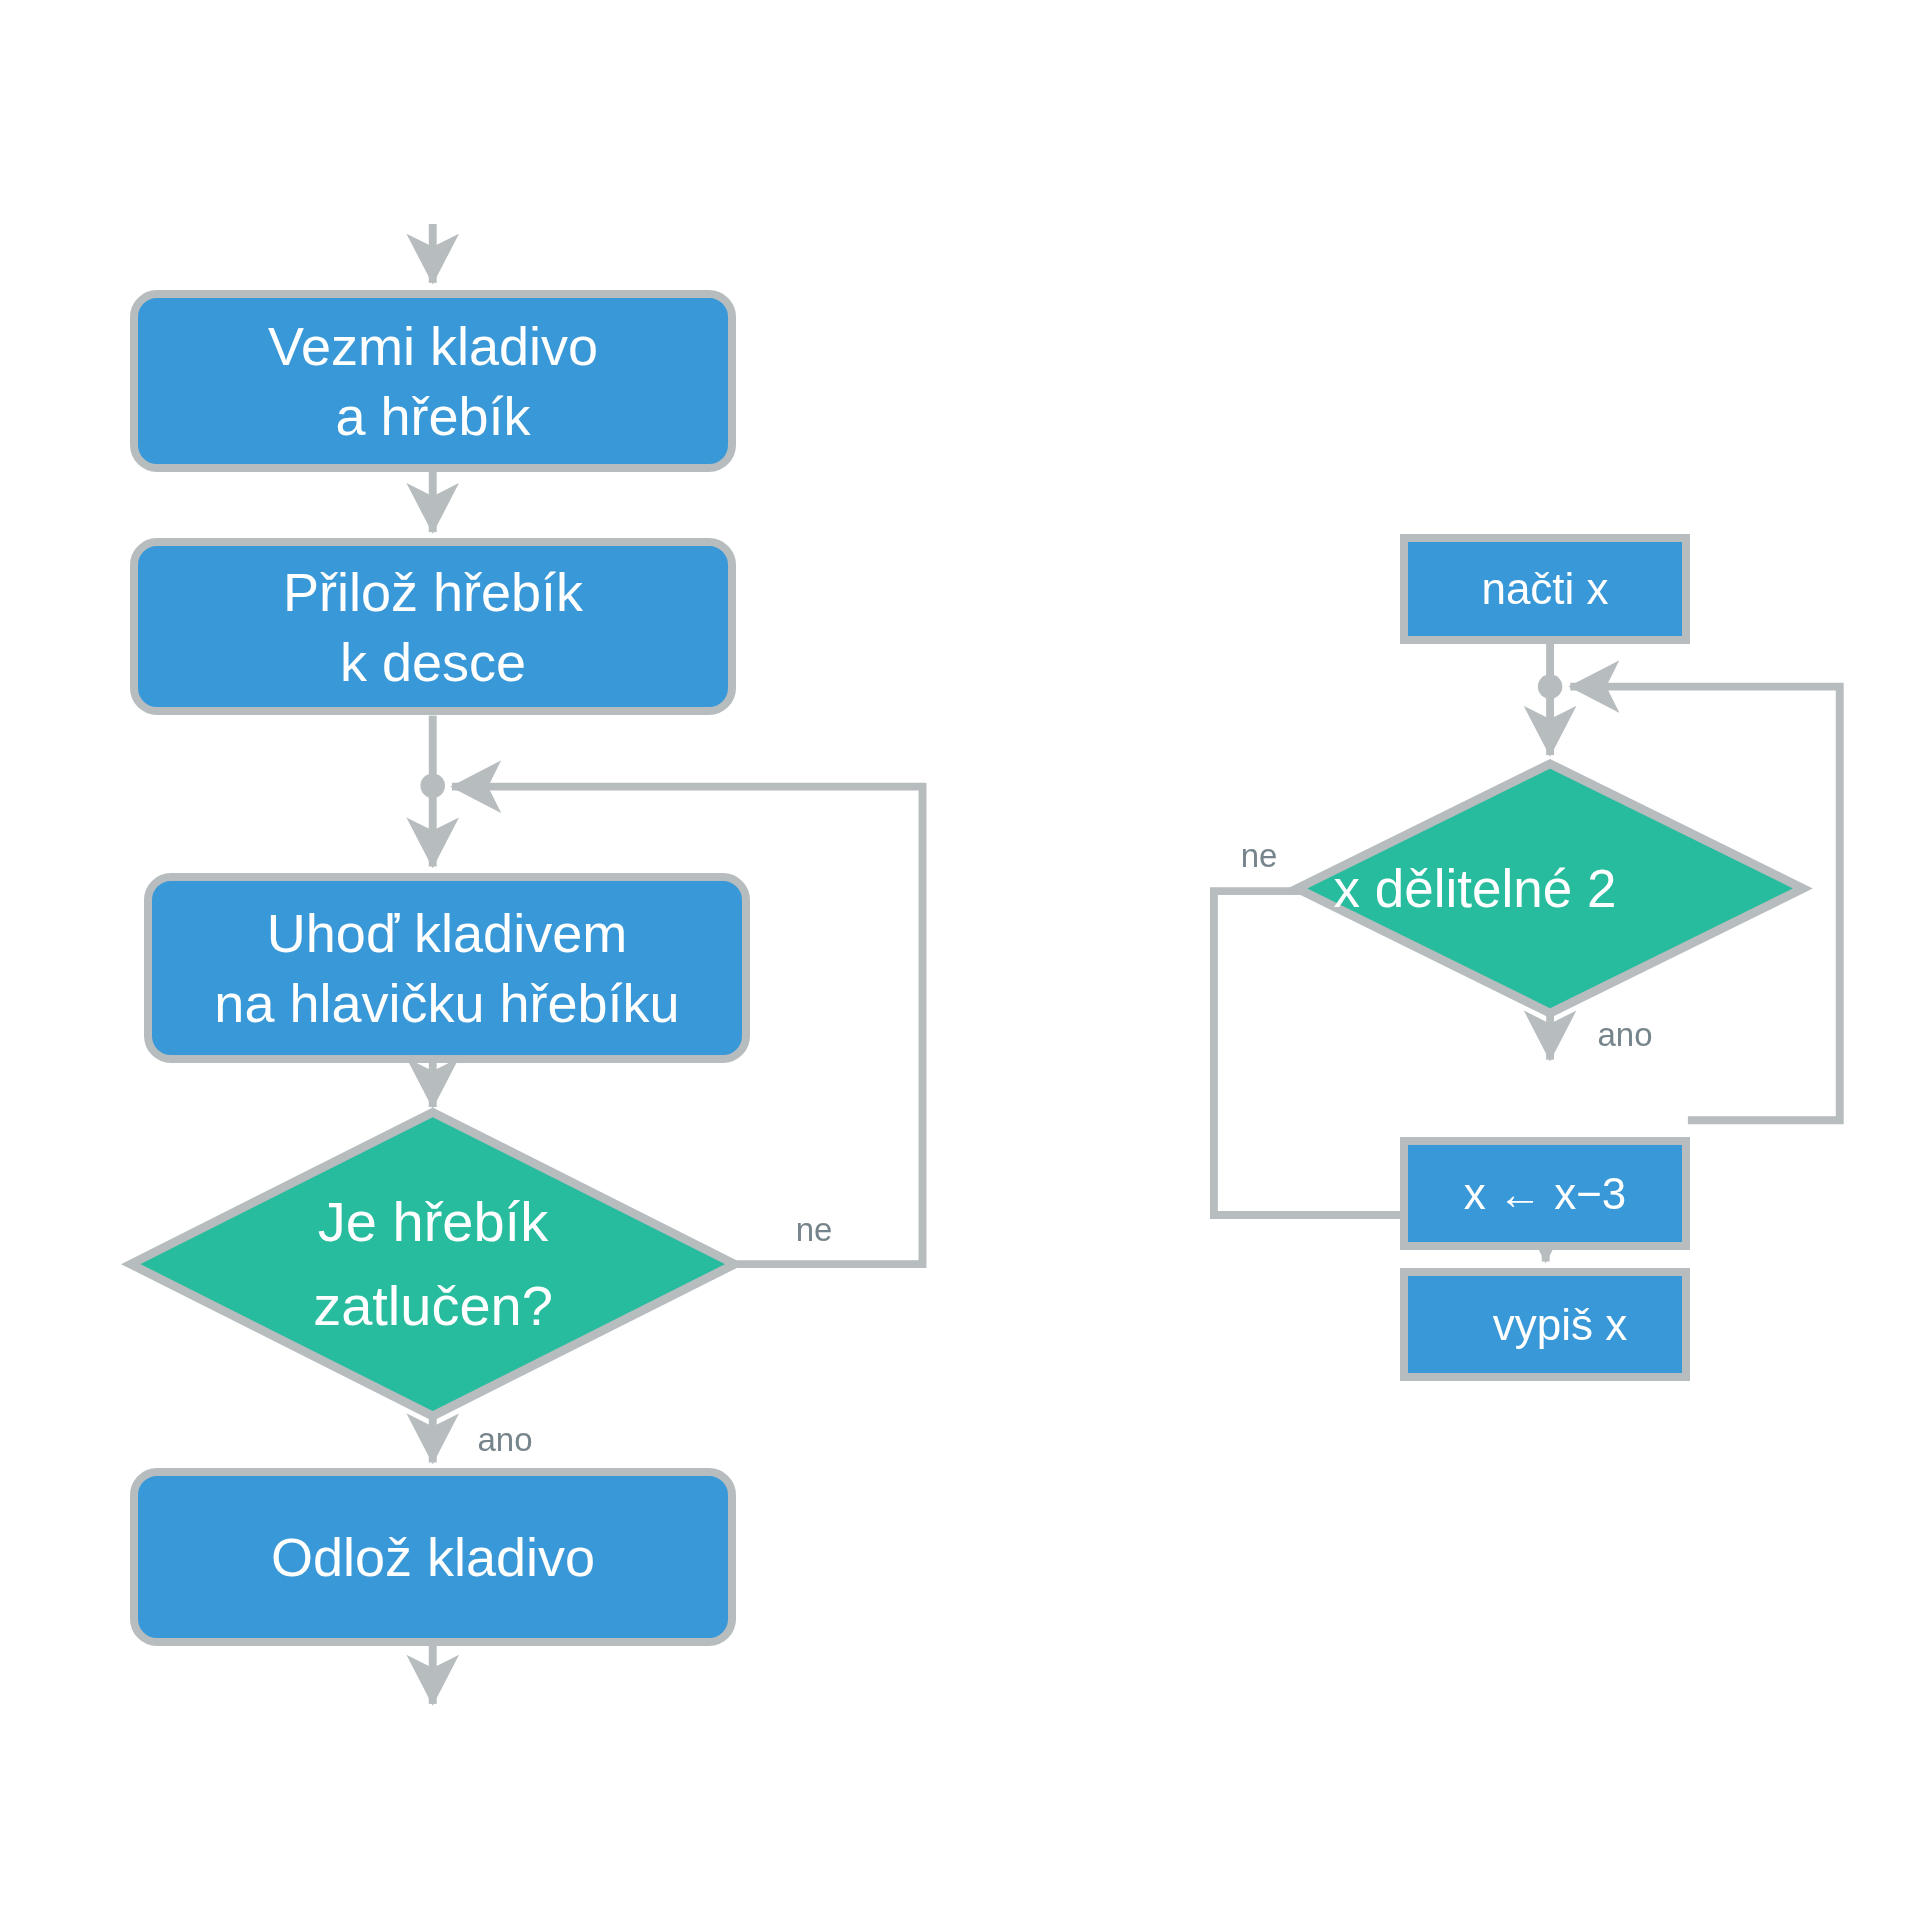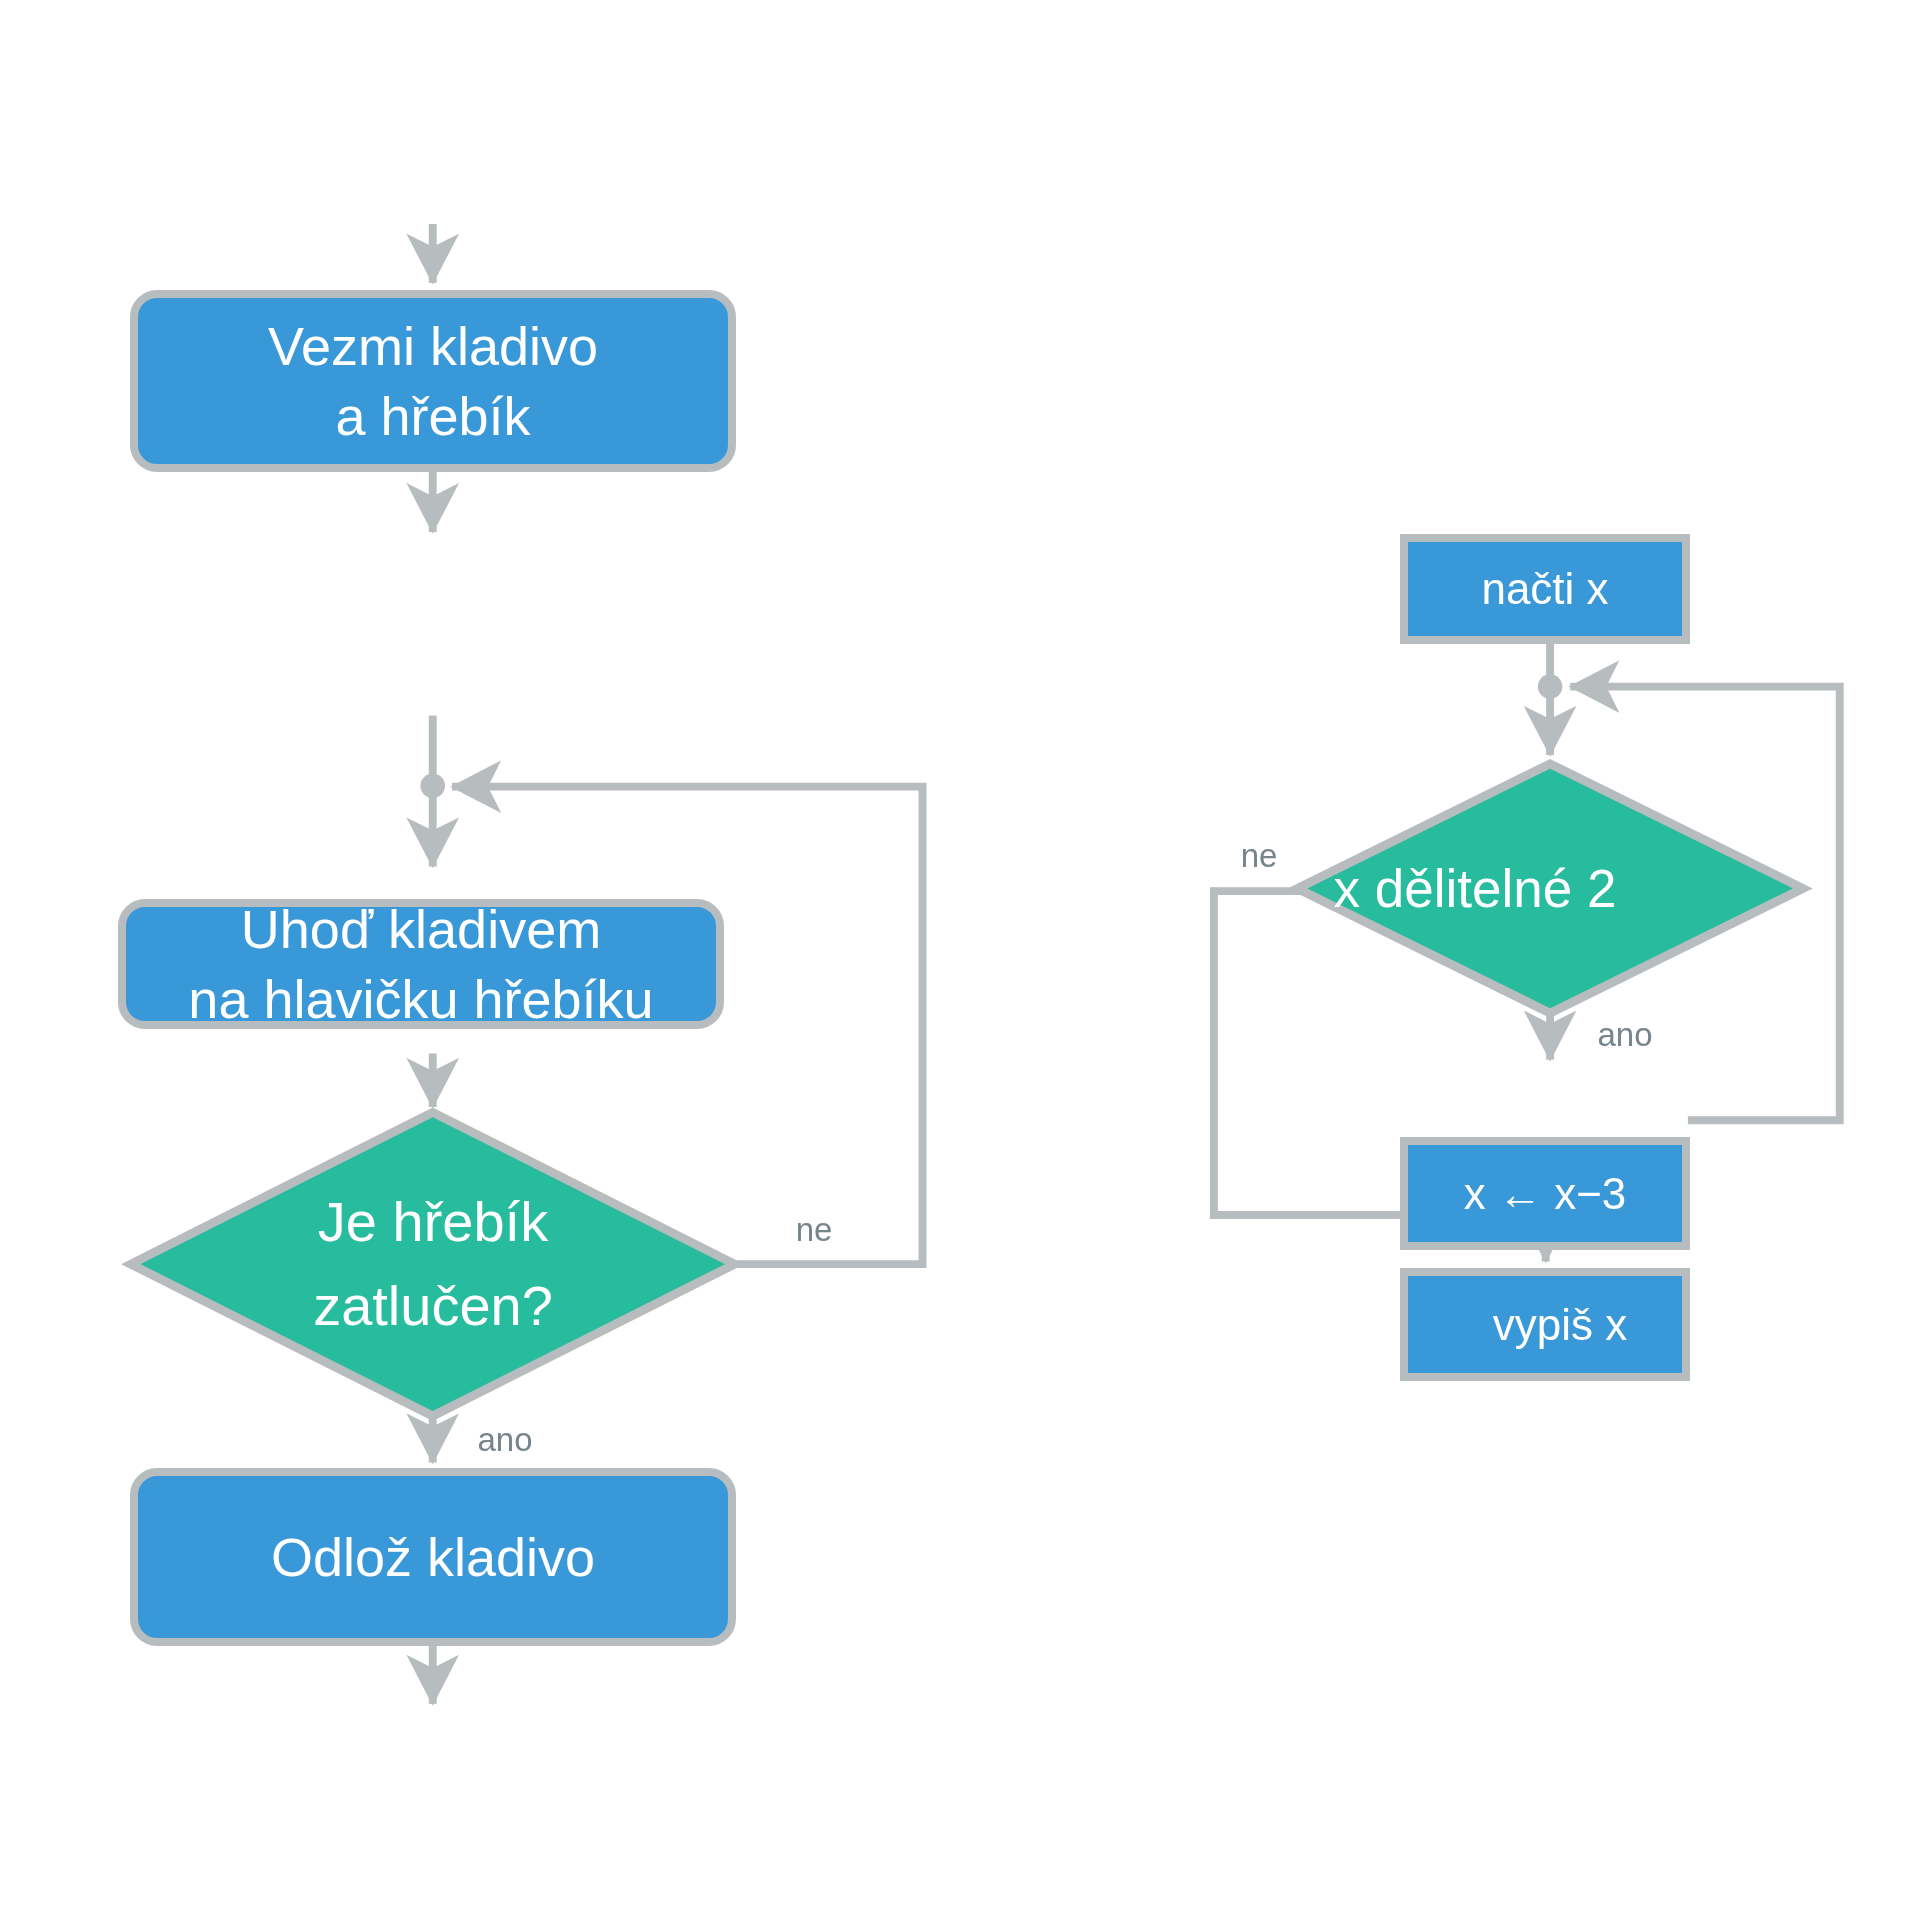--- a/index.html
+++ b/index.html
@@ -80,22 +80,24 @@
     <circle cx="1766" cy="782" r="14" style="fill:var(--line)"></circle>
 
     <polygon points="493,1267 837,1440 493,1613 149,1440" style="fill:var(--teal);stroke:var(--line);stroke-width:10"></polygon>
     <polygon points="1766,870 2054,1012 1766,1154 1478,1012" style="fill:var(--teal);stroke:var(--line);stroke-width:10"></polygon>
   </svg>
 
 
   <div class="node rect" style="left:130px;top:290px;width:606px;height:182px;">Vezmi kladivo
 a hřebík</div>
 
+  <div class="node rect" style="left:130px;top:538px;width:606px;height:177px;">Přilož hřebík
+k desce</div>
 
-  <div class="node rect" style="left:118px;top:873px;width:606px;height:130px;margin-top:26px;">Uhoď kladivem
+  <div class="node rect" style="left:144px;top:873px;width:606px;height:190px;">Uhoď kladivem
 na hlavičku hřebíku</div>
 
   <div class="diamond-text big" style="left:131px;top:1112px;width:604px;height:304px;">Je hřebík
 zatlučen?</div>
 
   <div class="edge-label" style="left:744px;top:1203px;width:140px;height:53px;">ne</div>
 
   <div class="edge-label" style="left:435px;top:1413px;width:140px;height:53px;">ano</div>
 
   <div class="node rect" style="left:130px;top:1468px;width:606px;height:178px;">Odlož kladivo</div>

